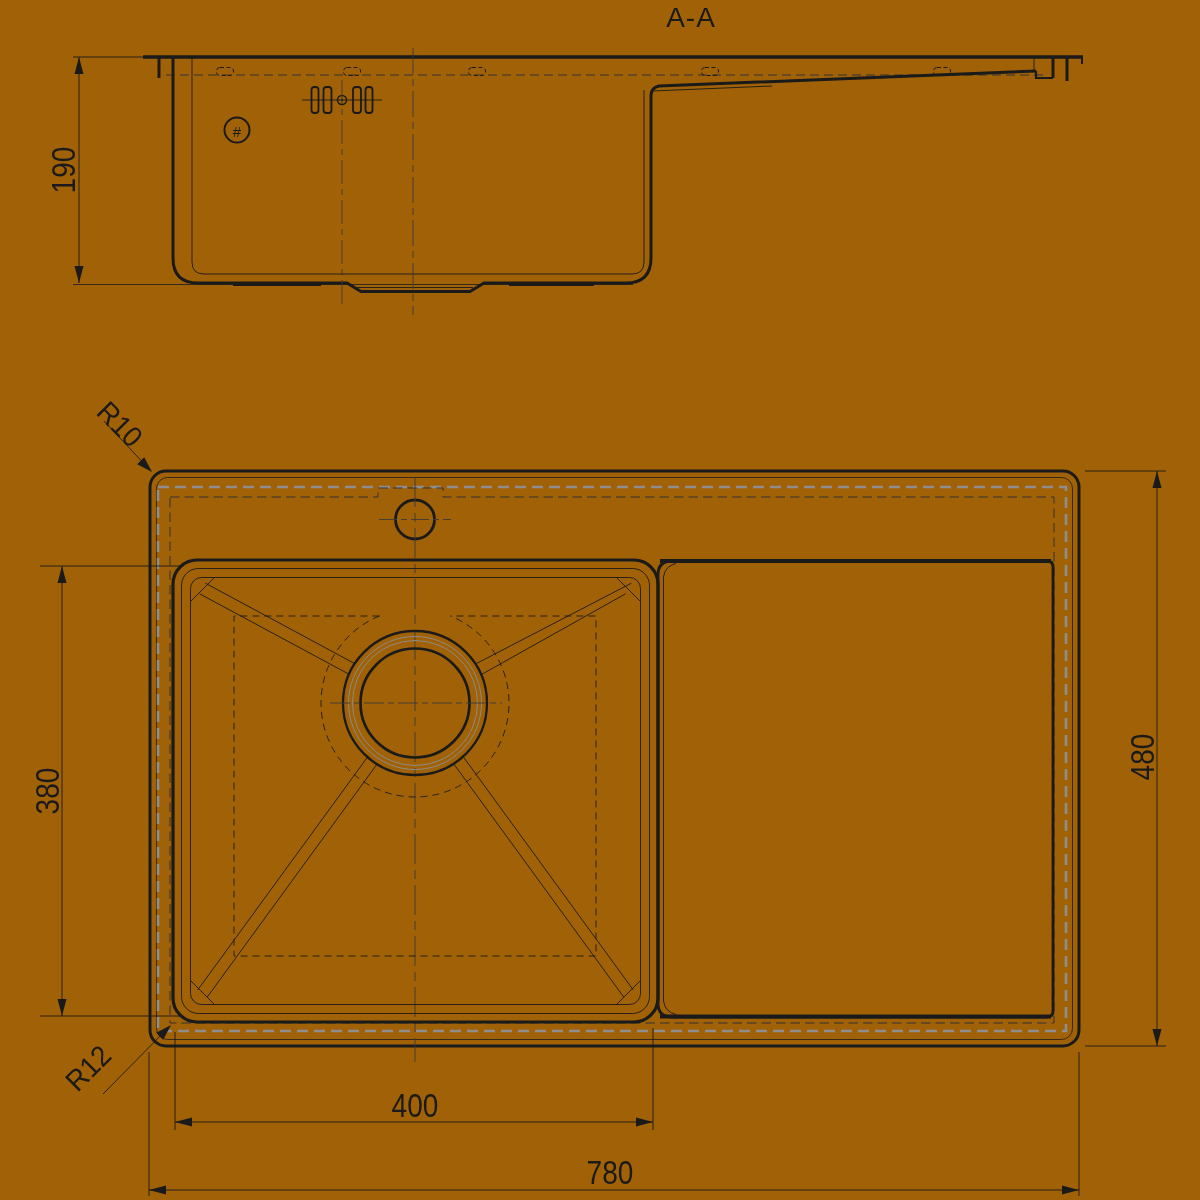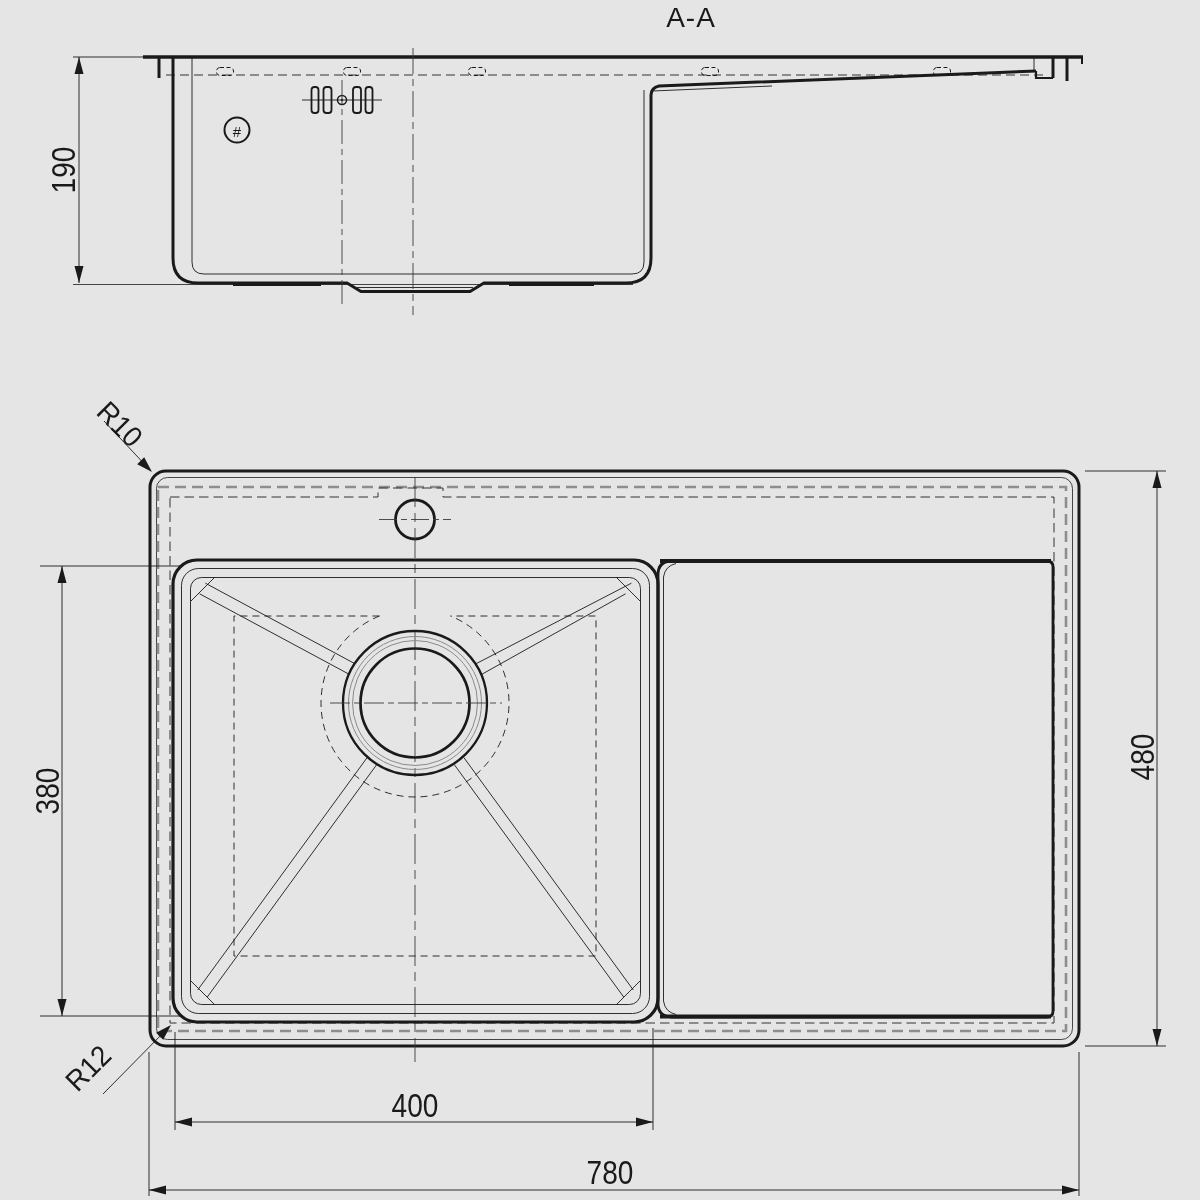--- a/index.html
+++ b/index.html
@@ -1,16 +1,16 @@
 <!DOCTYPE html>
 <html><head>
 <meta charset="utf-8">
 <style>
   html,body{margin:0;padding:0;background:#ffffff;}
-  .stage{width:1200px;height:1200px;background:#e5e5e5;position:relative;text-align:center;}
+  .stage{width:1200px;height:1200px;background:#a16207;position:relative;text-align:center;}
   svg{display:block;}
   svg *{vector-effect:none;}
   path,line,rect,circle,polyline{fill:none;stroke:#1a1a1a;}
   .arr{fill:#1a1a1a;stroke:none;}
   text{fill:#1a1a1a;stroke:none;font-family:"Liberation Sans","DejaVu Sans",sans-serif;}
   .dimtxt{font-size:33px;}
   .radtxt{font-size:29px;}
   .title{font-size:28px;letter-spacing:1px;}
   .hash{font-size:15px;}
   .thin{stroke-width:0.9;}

